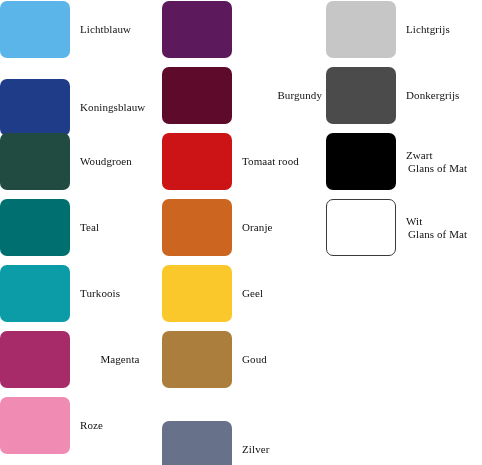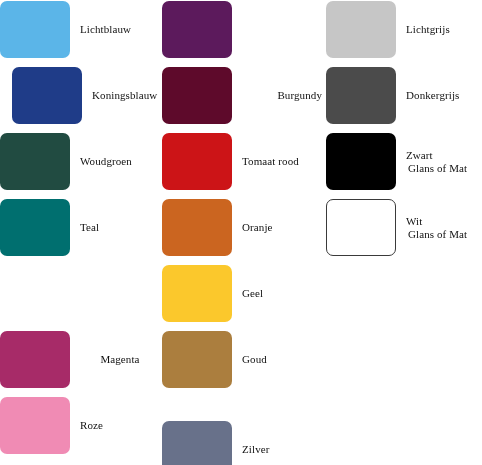--- a/index.html
+++ b/index.html
@@ -75,36 +75,42 @@
 <body>
 
 <div id="chart">
   <div class="column" id="col-left">
       <div class="swatch-row" style="top: 1px;">
         <div class="swatch" style="background: rgb(91, 181, 232);"></div>
         <div class="swatch-label">
           <span class="line1">Lichtblauw</span>
         </div>
       </div>
-      <div class="swatch-row" style="top: 67px; margin-left: 12px;">
+      <div class="swatch-row" style="top: 79px;">
         <div class="swatch" style="background: rgb(31, 60, 136);"></div>
         <div class="swatch-label">
           <span class="line1">Koningsblauw</span>
         </div>
       </div>
       <div class="swatch-row" style="top: 133px;">
         <div class="swatch" style="background: rgb(33, 75, 65);"></div>
         <div class="swatch-label">
           <span class="line1">Woudgroen</span>
         </div>
       </div>
       <div class="swatch-row" style="top: 199px;">
         <div class="swatch" style="background: rgb(0, 111, 111);"></div>
         <div class="swatch-label">
           <span class="line1">Teal</span>
+        </div>
+      </div>
+      <div class="swatch-row" style="top: 265px;">
+        <div class="swatch" style="background: rgb(12, 156, 168);"></div>
+        <div class="swatch-label">
+          <span class="line1">Turkoois</span>
         </div>
       </div>
       <div class="swatch-row" style="top: 331px; text-align: center;">
         <div class="swatch" style="background: rgb(167, 43, 104);"></div>
         <div class="swatch-label">
           <span class="line1">Magenta</span>
         </div>
       </div>
       <div class="swatch-row" style="top: 397px;">
         <div class="swatch" style="background: rgb(240, 139, 180);"></div>

